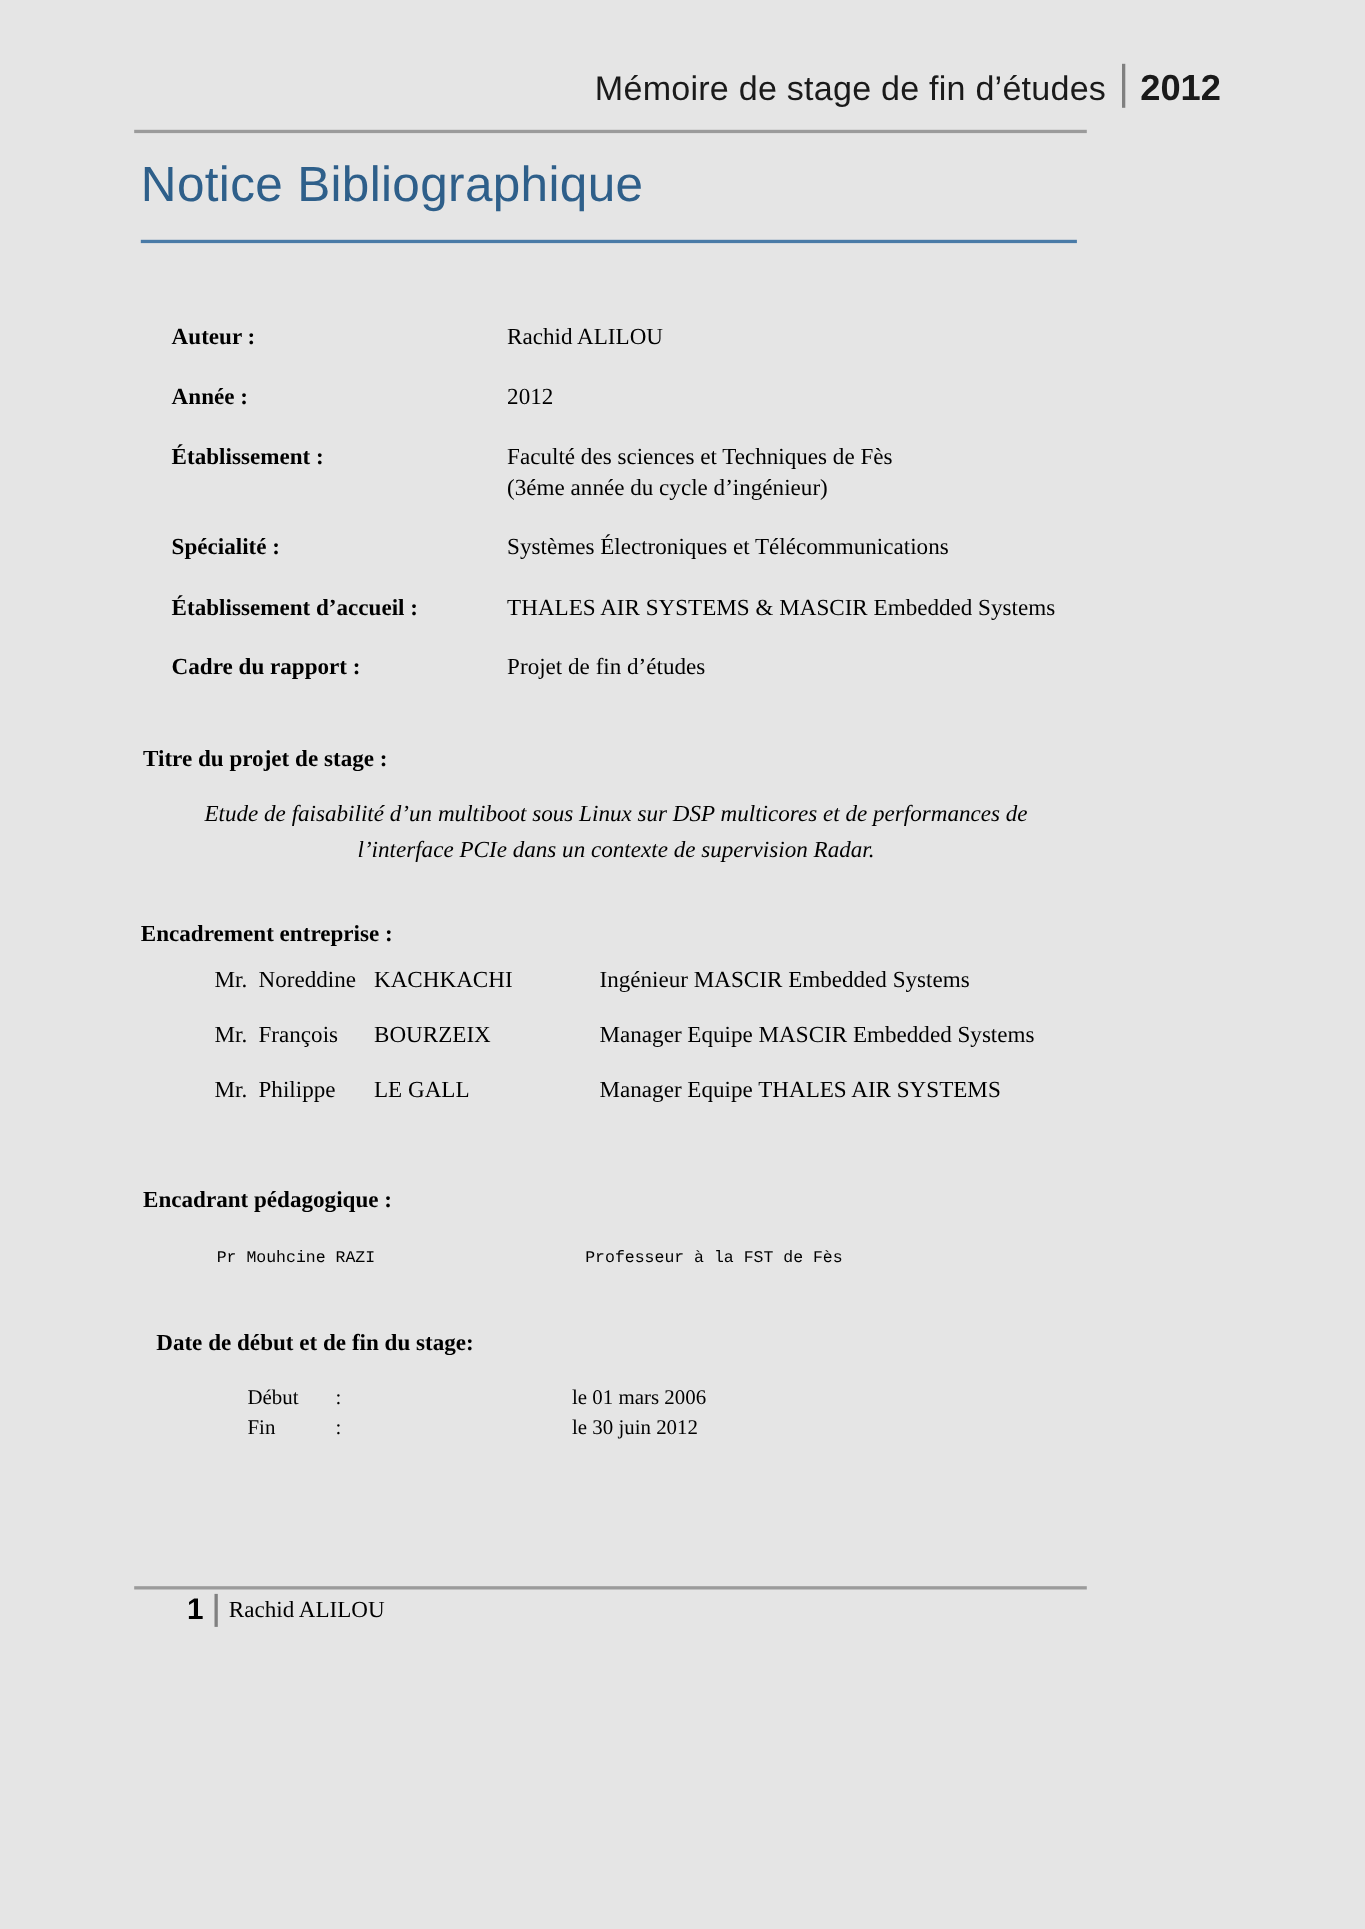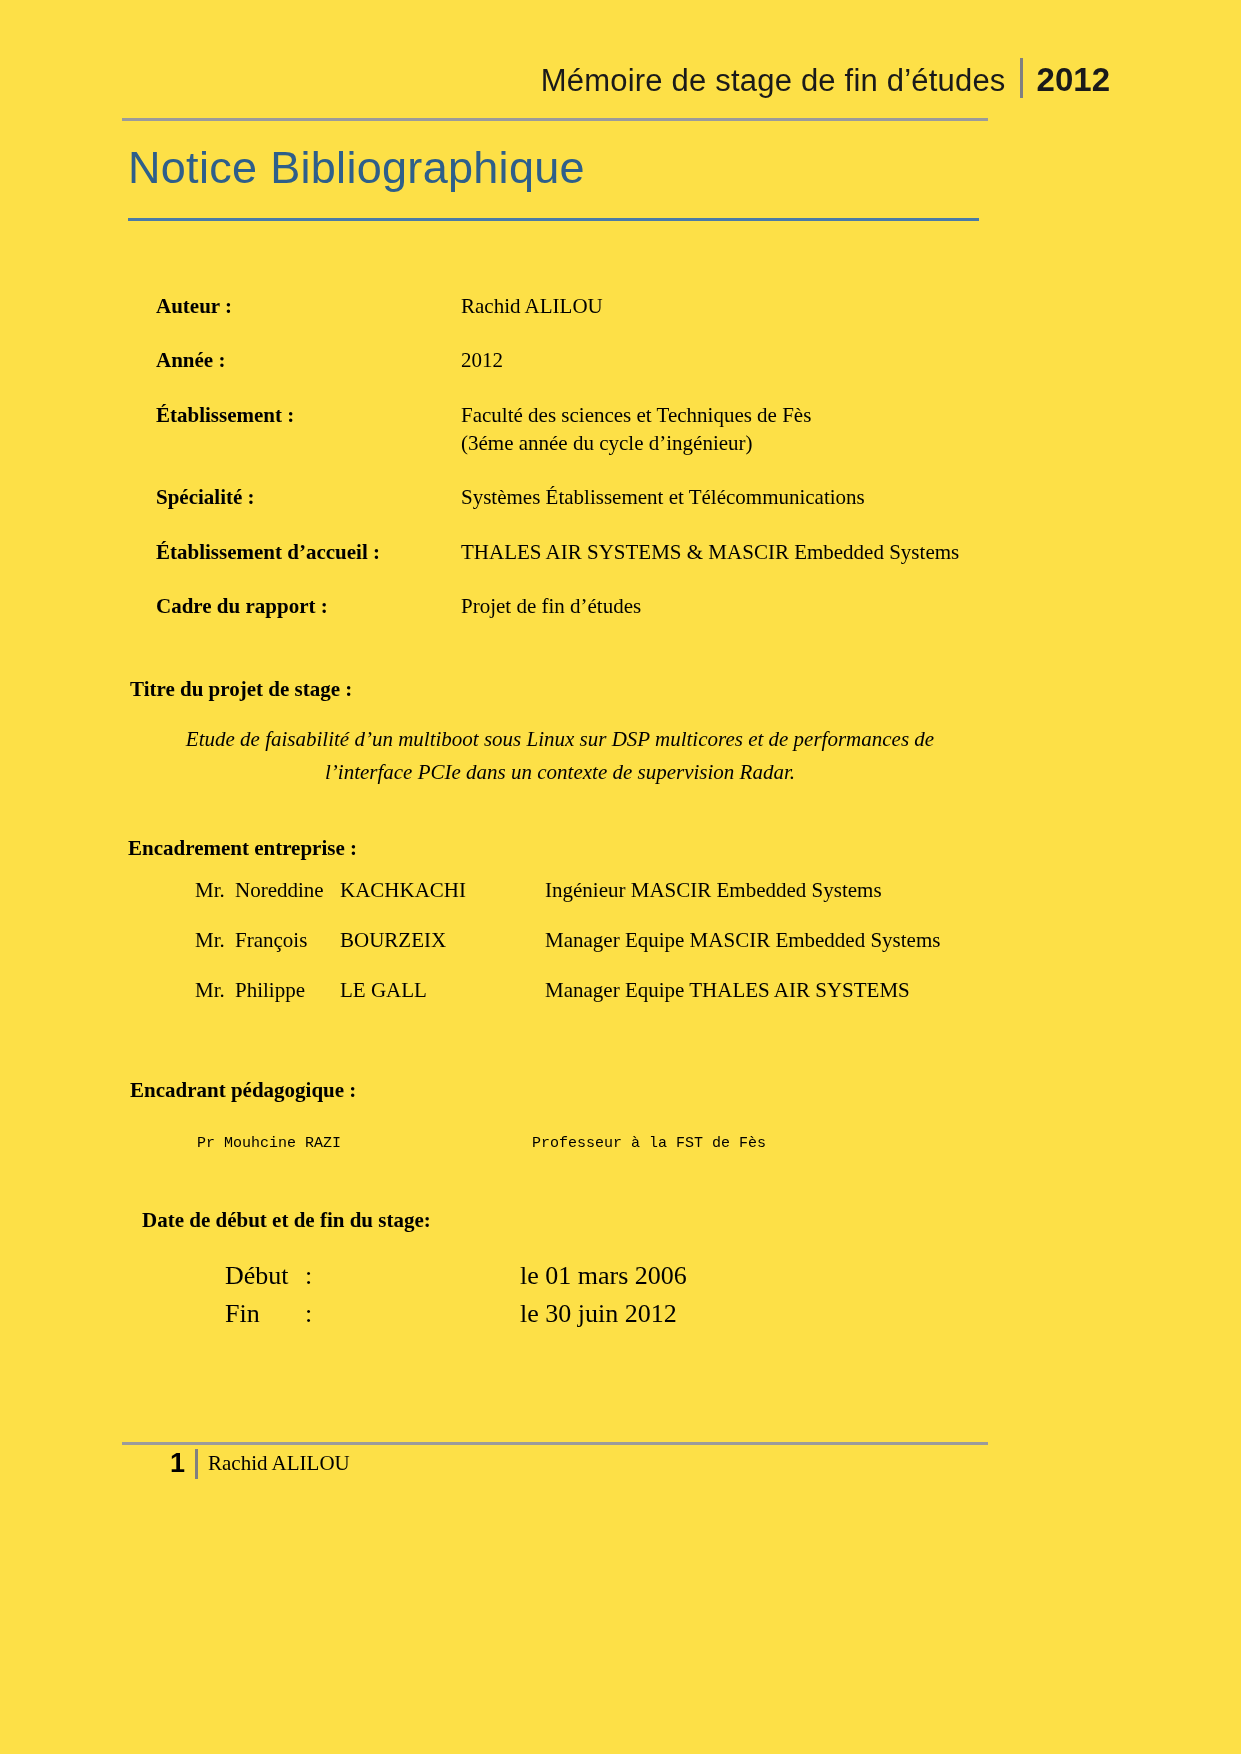--- a/index.html
+++ b/index.html
@@ -4,21 +4,21 @@
 <style>
   html, body {
     margin: 0;
     padding: 0;
     background: #ffffff;
   }
   .page {
     width: 1241px;
     height: 1754px;
     position: relative;
-    background: #fde047;
+    background: #e5e5e5;
     font-family: "Liberation Serif", serif;
     color: #000000;
     box-sizing: border-box;
     overflow: hidden;
   }
 
   
   .doc-header {
     position: absolute;
     left: 135px;
@@ -159,21 +159,21 @@
   .pedago-role { flex: 1; }
 
   .dates-list {
     position: absolute;
     left: 225px;
     top: 1257px;
     width: 700px;
   }
   .date-row {
     display: flex;
-    font-size: 26px;
+    font-size: 19px;
     line-height: 1.45;
   }
   .date-label { width: 80px; flex-shrink: 0; }
   .date-colon { width: 215px; flex-shrink: 0; }
   .date-value { flex: 1; }
 
   
   .footer-rule {
     position: absolute;
     left: 122px;
@@ -240,21 +240,21 @@
       <div class="info-label">Établissement :</div>
       <div class="info-value">
         <span>Faculté des sciences et Techniques de Fès</span>
         <span class="sub">(3éme année du cycle d’ingénieur)</span>
       </div>
     </div>
 
     <div class="info-row">
       <div class="info-label">Spécialité :</div>
       <div class="info-value">
-        <span>Systèmes Établissement et Télécommunications</span>
+        <span>Systèmes Électroniques et Télécommunications</span>
       </div>
     </div>
 
     <div class="info-row">
       <div class="info-label">Établissement d’accueil :</div>
       <div class="info-value">
         <span>THALES AIR SYSTEMS &amp; MASCIR Embedded Systems</span>
       </div>
     </div>
 

